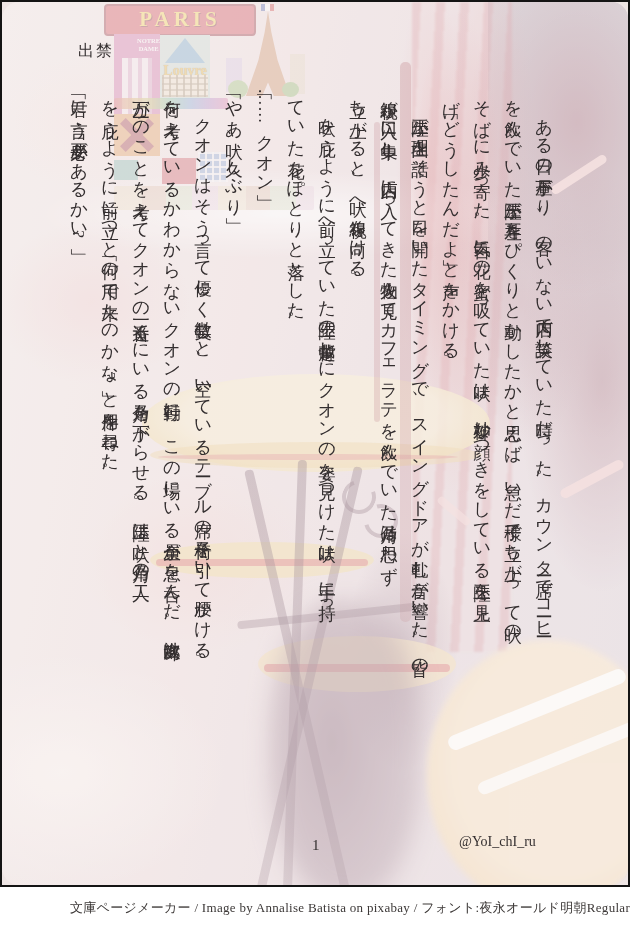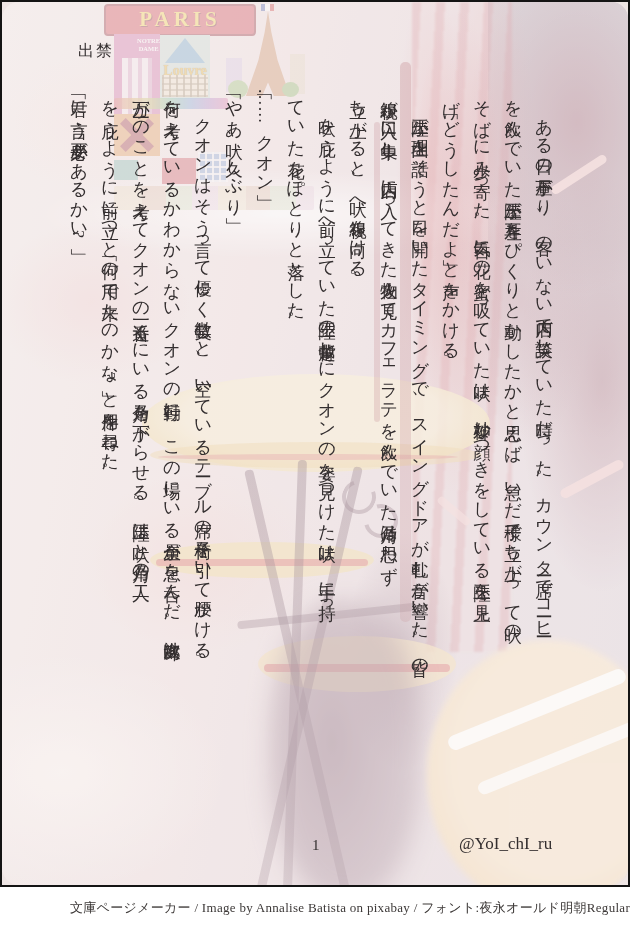--- a/index.html
+++ b/index.html
@@ -128,21 +128,21 @@
     position:absolute;left:76px;top:39px;font-size:16px;letter-spacing:2px;
     color:var(--body-text,#332e2f);z-index:5;
   }
   .body-text{
     position:absolute;top:86px;right:69px;height:724px;z-index:5;
     writing-mode:vertical-rl;-webkit-writing-mode:vertical-rl;text-orientation:mixed;
     font-size:17.5px;line-height:31px;letter-spacing:.2px;white-space:pre-line;
     color:var(--body-text,#332e2f);
   }
   .credit{
-    position:absolute;left:457px;top:832px;font-size:17px;z-index:5;
+    position:absolute;left:457px;top:832px;font-size:14px;z-index:5;
     color:var(--body-text,#332e2f);
   }
   .page-number{
     position:absolute;left:310px;top:835px;font-size:15px;z-index:5;
     color:var(--body-text,#332e2f);
   }
   
   .footer{
     position:absolute;left:0;top:887px;width:630px;height:41px;background:#ffffff;
     display:flex;align-items:center;justify-content:center;padding-left:35px;

